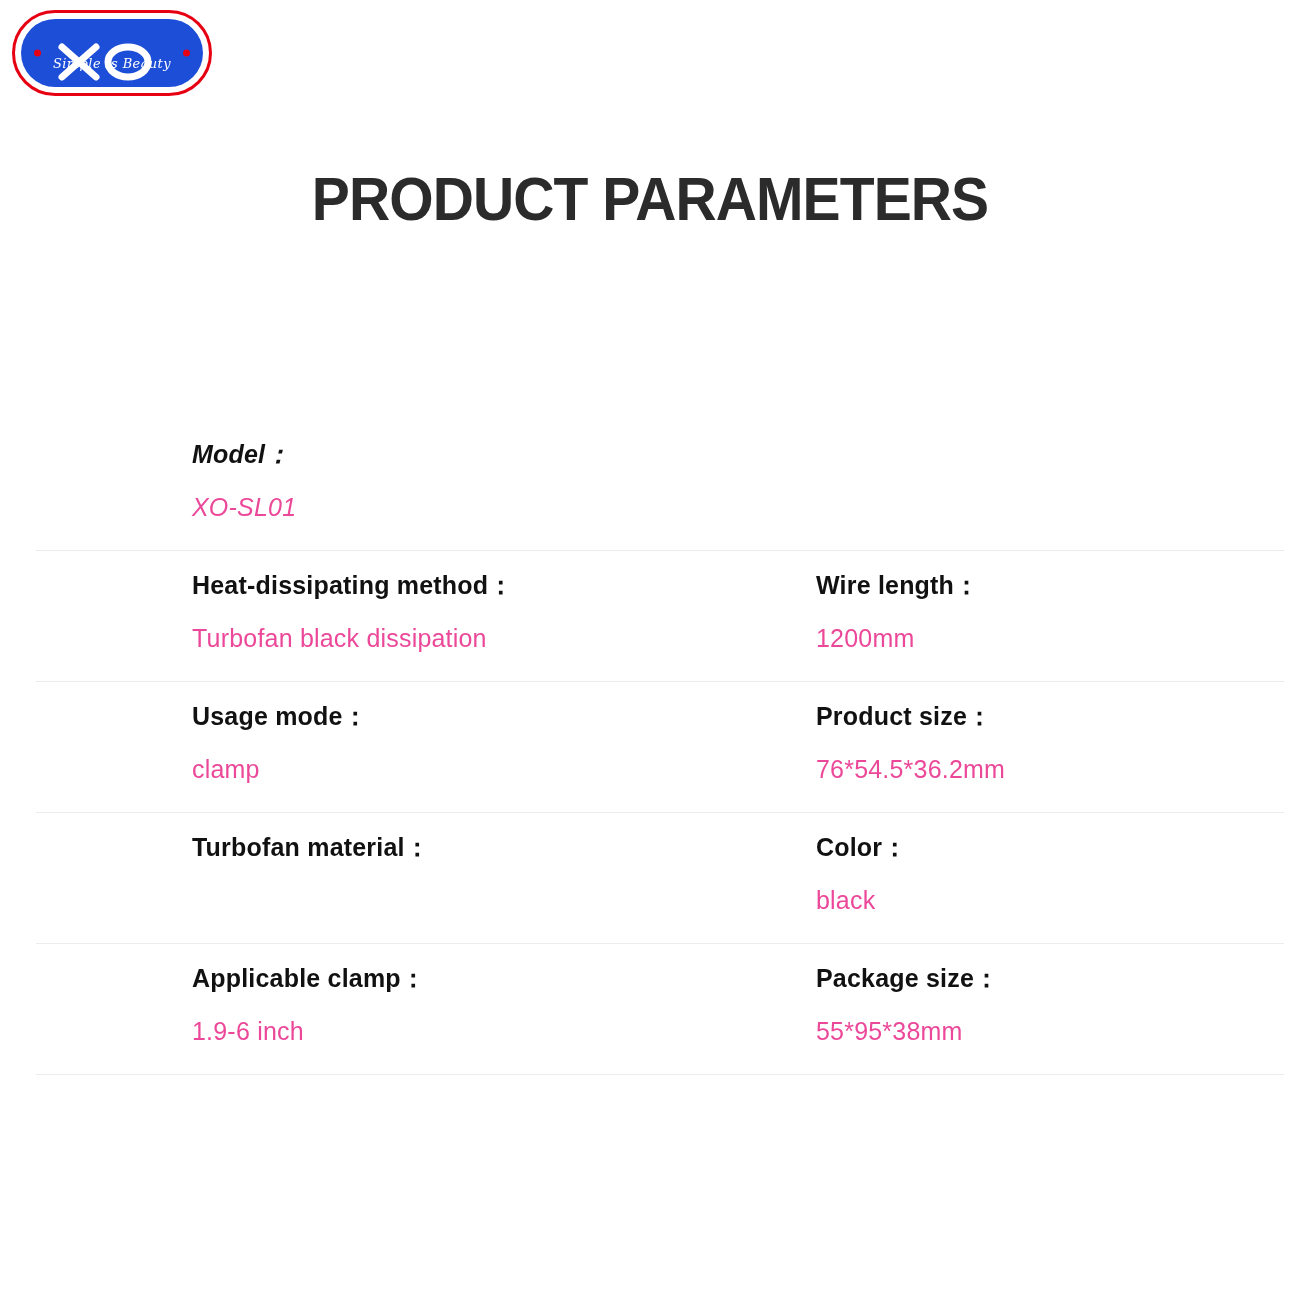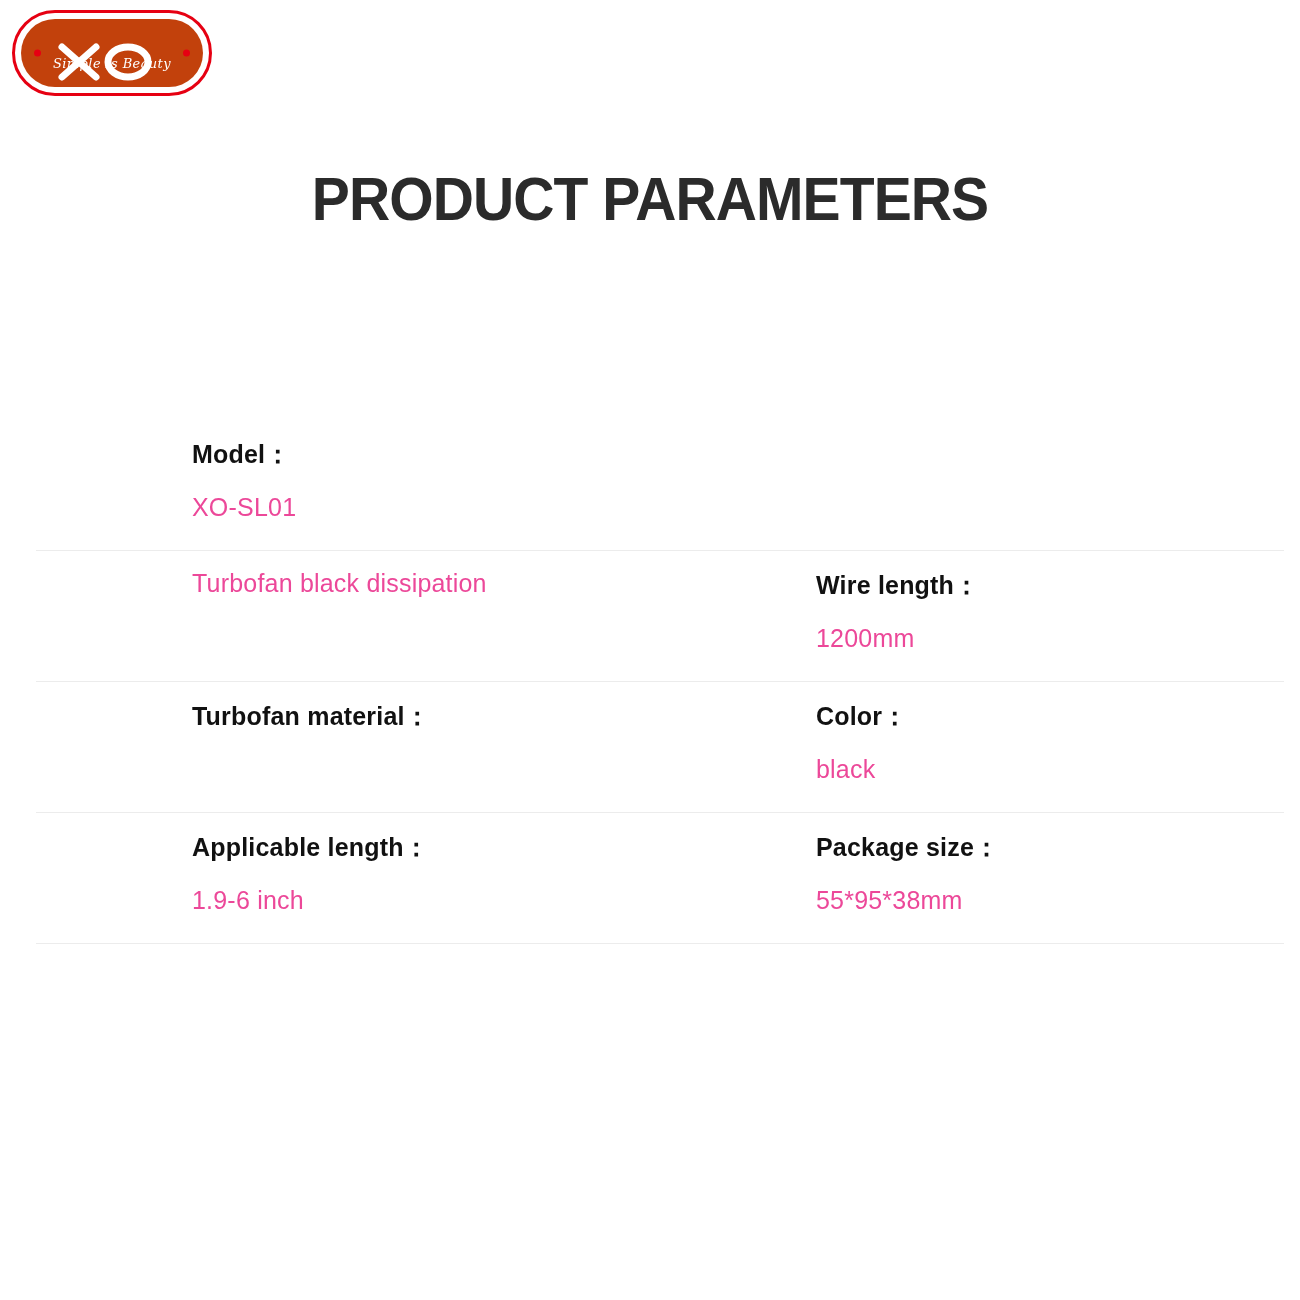--- a/index.html
+++ b/index.html
@@ -30,21 +30,21 @@
     border: 3px solid #e60012;
     border-radius: 43px;
     box-sizing: border-box;
   }
   .logo-inner {
     position: absolute;
     left: 9px;
     top: 9px;
     right: 9px;
     bottom: 9px;
-    background: #c2410c;
+    background: #1d4ed8;
     border-radius: 34px;
   }
   .logo-dot {
     position: absolute;
     width: 7px;
     height: 7px;
     border-radius: 50%;
     background: #e60012;
     top: 50%;
     transform: translateY(-50%);
@@ -93,20 +93,21 @@
     width: 1248px;
   }
   .spec-row {
     display: flex;
     border-bottom: 1px solid #ececec;
     padding: 18px 0 28px 0;
     box-sizing: border-box;
   }
   .spec-row.first {
     padding-top: 14px;
+    font-style: italic;
   }
   .spec-cell {
     width: 50%;
     box-sizing: border-box;
     padding-left: 156px;
   }
   .spec-cell.right {
     padding-left: 820px;
     width: 50%;
     margin-left: -664px;
@@ -159,42 +160,53 @@
       <div class="spec-value">XO-SL01</div>
     </div>
     <div class="spec-cell right empty-cell">
       <div class="spec-label"></div>
       <div class="spec-value"></div>
     </div>
   </div>
 
   <div class="spec-row">
     <div class="spec-cell">
+      <div class="spec-label">Heat-dissipating method：</div>
       <div class="spec-value">Turbofan black dissipation</div>
     </div>
     <div class="spec-cell right">
       <div class="spec-label">Wire length：</div>
       <div class="spec-value">1200mm</div>
     </div>
   </div>
 
+  <div class="spec-row">
+    <div class="spec-cell">
+      <div class="spec-label">Usage mode：</div>
+      <div class="spec-value">clamp</div>
+    </div>
+    <div class="spec-cell right">
+      <div class="spec-label">Product size：</div>
+      <div class="spec-value">76*54.5*36.2mm</div>
+    </div>
+  </div>
 
   <div class="spec-row">
     <div class="spec-cell">
       <div class="spec-label">Turbofan material：</div>
     </div>
     <div class="spec-cell right">
       <div class="spec-label">Color：</div>
       <div class="spec-value">black</div>
     </div>
   </div>
 
   <div class="spec-row">
     <div class="spec-cell">
-      <div class="spec-label">Applicable length：</div>
+      <div class="spec-label">Applicable clamp：</div>
       <div class="spec-value">1.9-6 inch</div>
     </div>
     <div class="spec-cell right">
       <div class="spec-label">Package size：</div>
       <div class="spec-value">55*95*38mm</div>
     </div>
   </div>
 
 </div>
 

